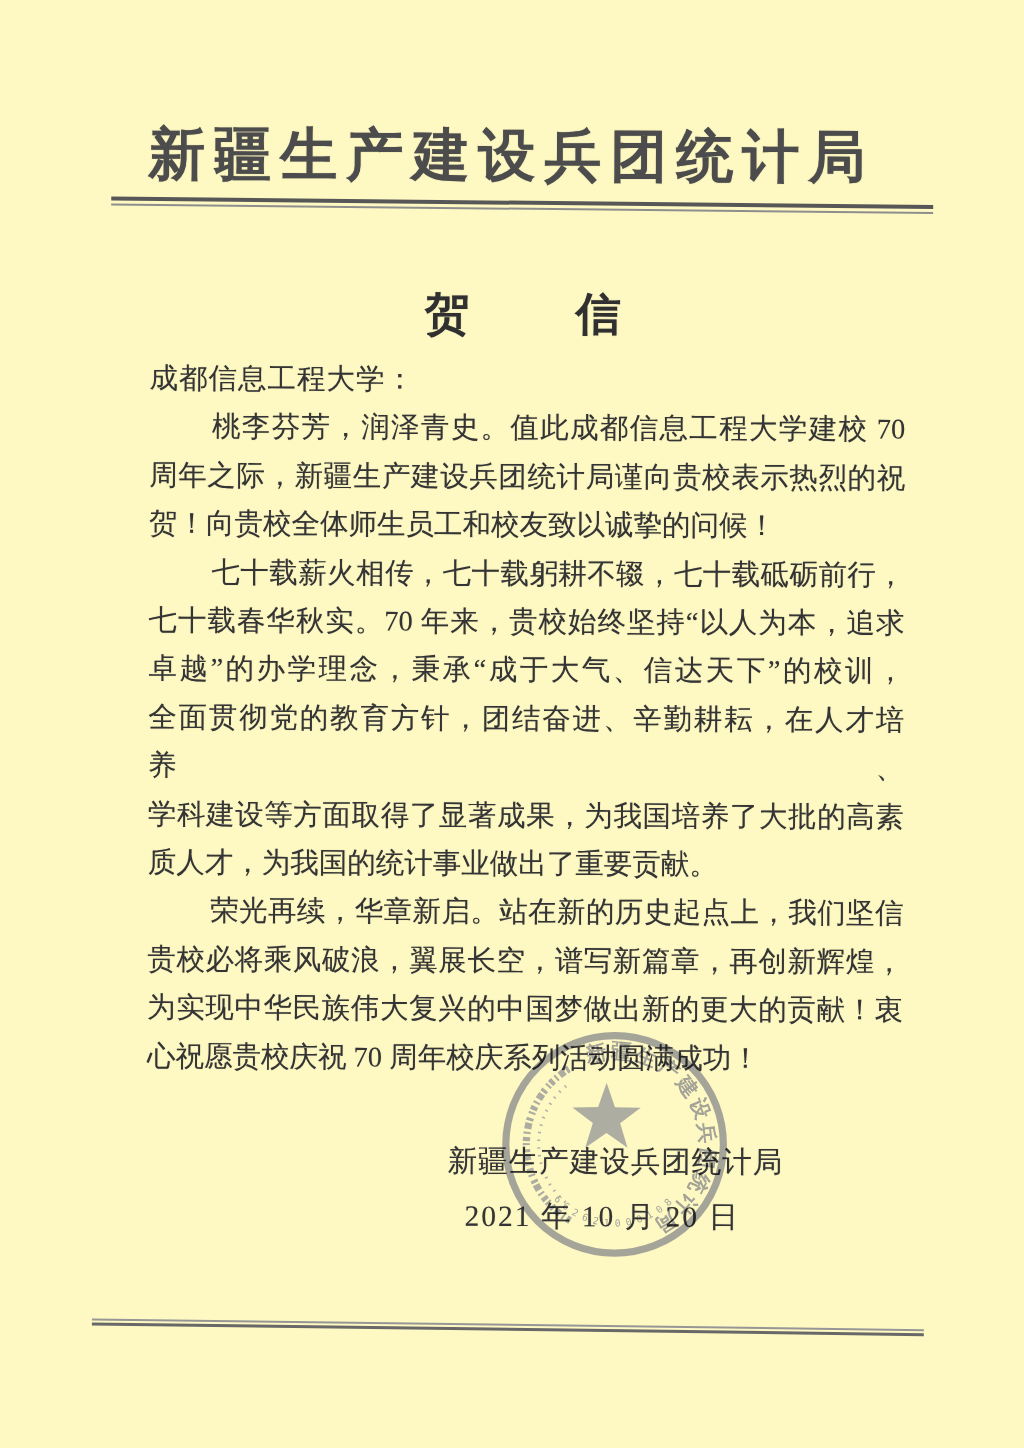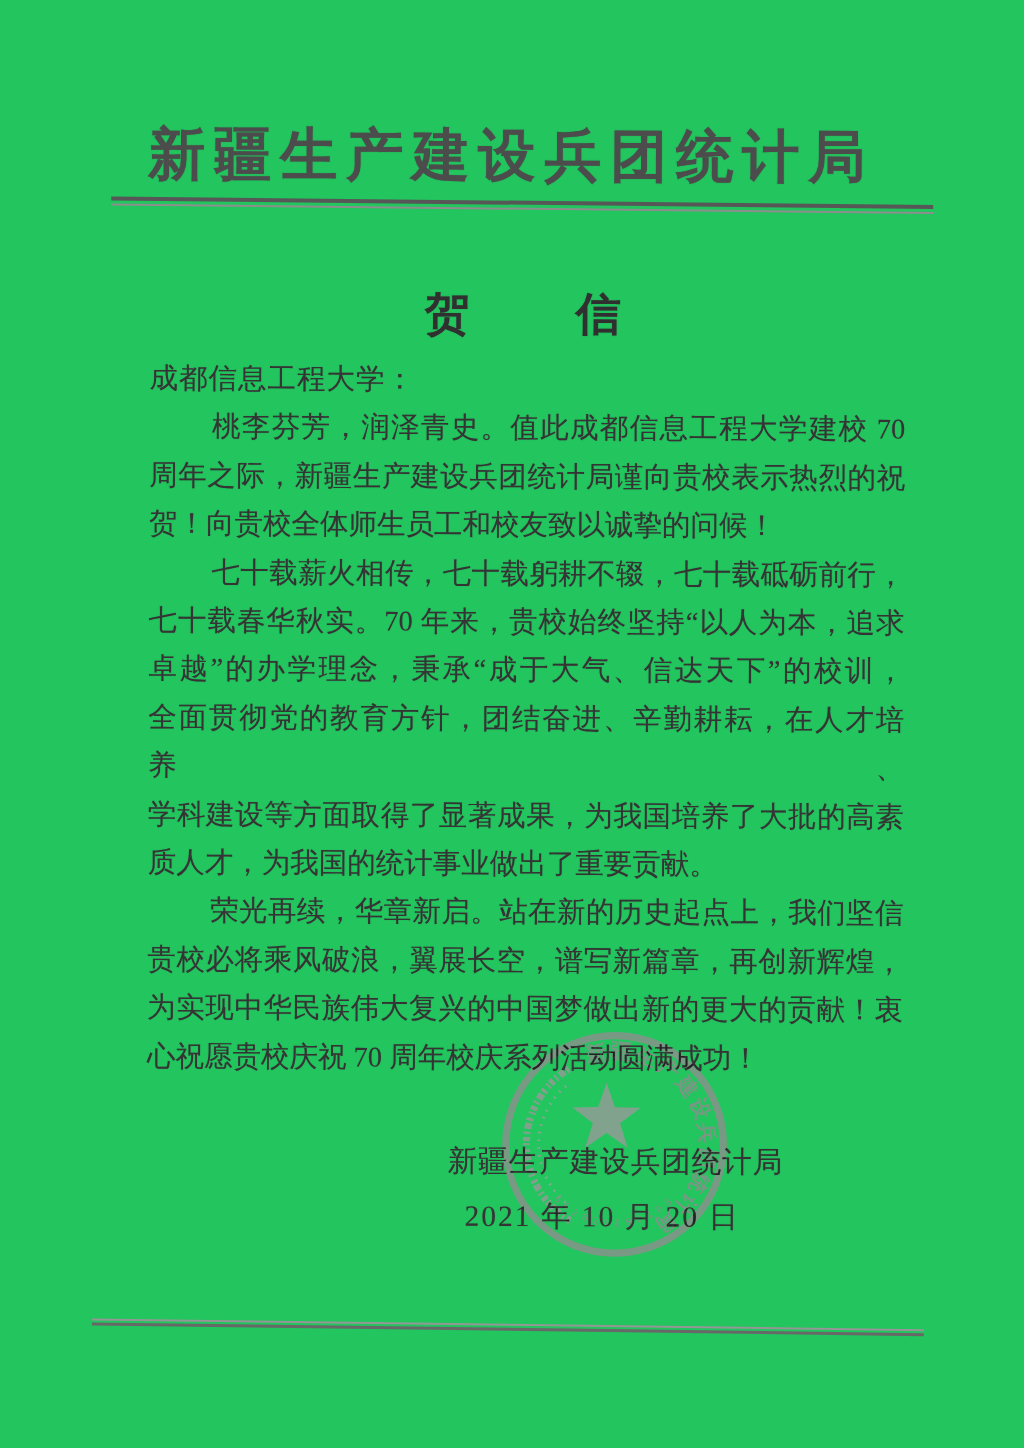--- a/index.html
+++ b/index.html
@@ -1,18 +1,18 @@
 <!DOCTYPE html>
 <html><head>
 <meta charset="utf-8">
 <style>
   html,body { margin:0; padding:0; background:#ffffff; }
   .page {
     position:relative; width:1024px; height:1448px;
-    background:#22c55e; overflow:hidden;
+    background:#fef9c3; overflow:hidden;
     font-family:"Liberation Serif","DejaVu Serif",serif;
   }
   .skew { position:absolute; inset:0; transform:rotate(0.22deg); transform-origin:50% 0; }
 
   
   .org-name {
     position:absolute; top:118px; left:0; right:0;
     text-align:center; font-size:57px; font-weight:bold;
     letter-spacing:9px; color:#4c4c4c;
     text-shadow:0 0 1px rgba(70,70,70,.55);

